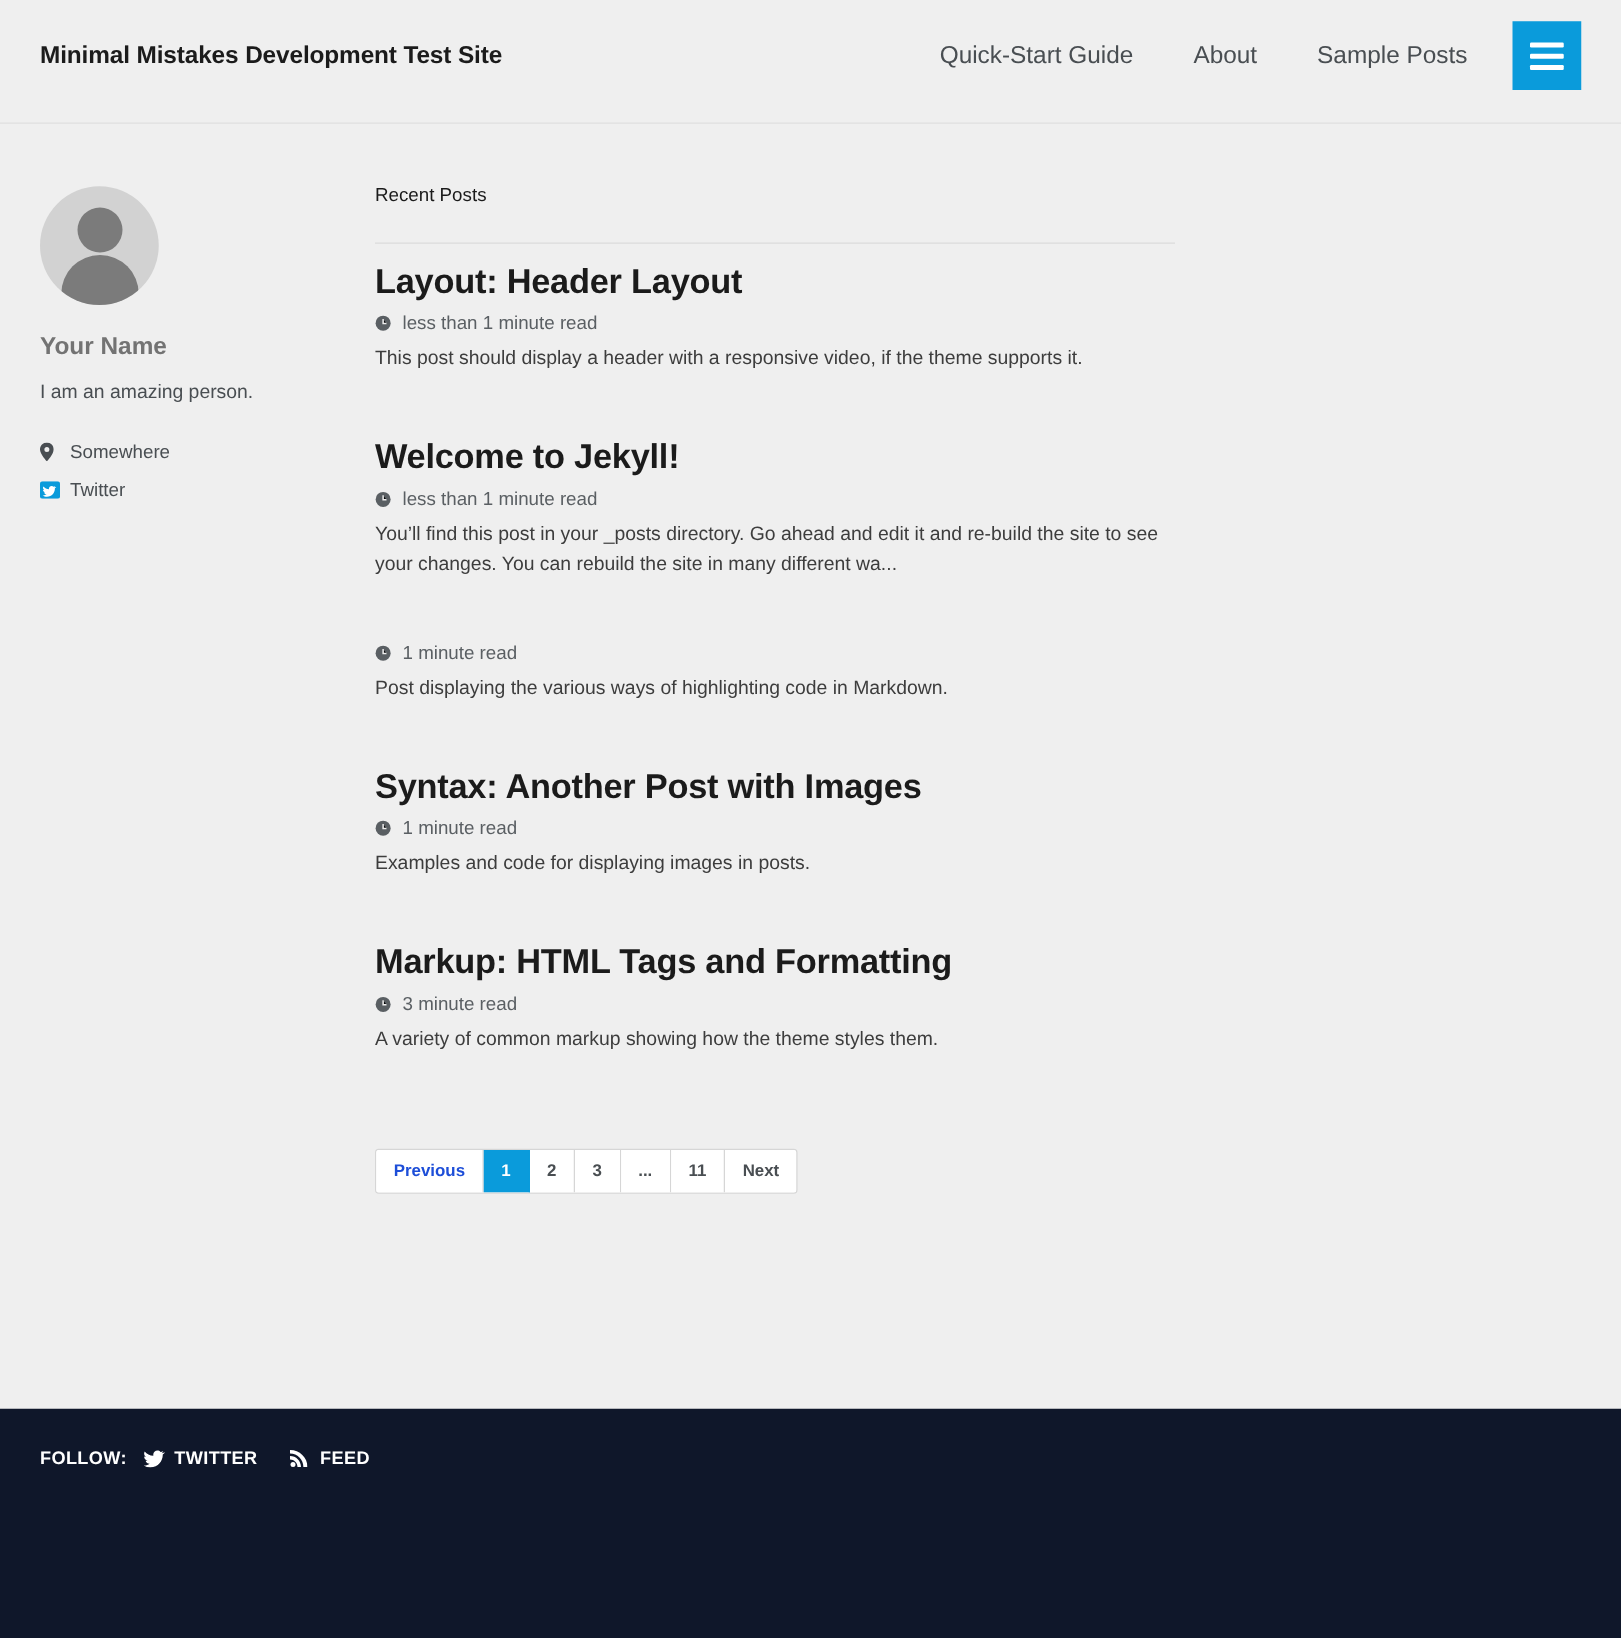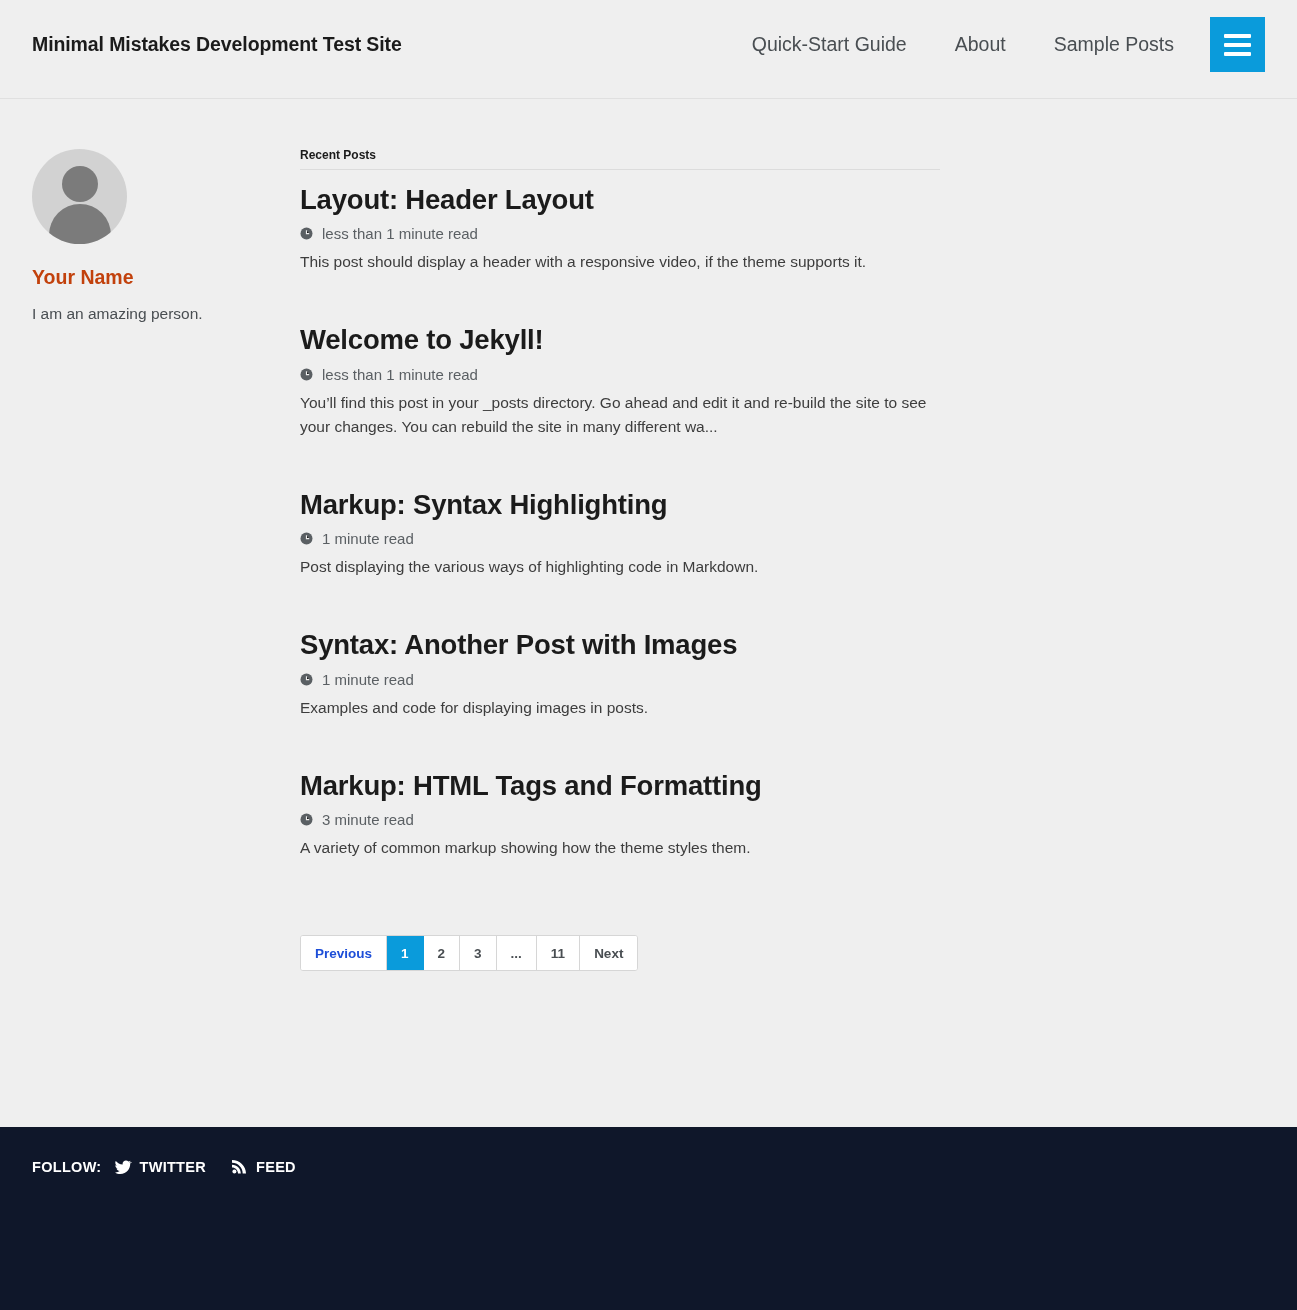--- a/index.html
+++ b/index.html
@@ -101,21 +101,21 @@
   .author-avatar .body {
     position: absolute;
     width: 62px; height: 44px;
     border-radius: 31px 31px 0 0;
     background: #7b7b7b;
     left: 16.5px; top: 55px;
   }
   .author-name {
     font-size: 19.5px;
     font-weight: bold;
-    color: #c2410c;
+    color: #737373;
     margin: 0 0 14px 0;
   }
   .author-bio {
     font-size: 15.5px;
     color: #494e52;
     margin: 0 0 28px 0;
     line-height: 1.4;
   }
   .author-urls { list-style: none; margin: 0; padding: 0; }
   .author-urls li {
@@ -130,25 +130,25 @@
   .ico { display: inline-block; width: 15px; text-align: center; line-height: 1; }
   .ico svg { display: block; }
 
   
   .main {
     flex: 1 1 auto;
     max-width: 640px;
     padding-left: 0;
   }
   .archive-title {
-    font-size: 12px;
-    font-weight: bold;
+    font-size: 15px;
+    font-weight: normal;
     color: #1b1b1b;
     margin: 0 0 14px 0;
-    padding-bottom: 7px;
+    padding-bottom: 29px;
     border-bottom: 1px solid #dcdcdc;
   }
   .post-item { margin-bottom: 50px; }
   .post-item:last-of-type { margin-bottom: 0; margin-top: 20px; }
   .post-title {
     font-size: 27.5px;
     font-weight: bold;
     color: #1b1b1b;
     margin: 0 0 9px 0;
     line-height: 1.18;
@@ -258,20 +258,39 @@
 
 <div class="page-wrap">
 
   <aside class="sidebar">
     <div class="author-avatar">
       <div class="head"></div>
       <div class="body"></div>
     </div>
     <h3 class="author-name">Your Name</h3>
     <p class="author-bio">I am an amazing person.</p>
+    <ul class="author-urls">
+      <li>
+        <span class="ico">
+          <svg width="11" height="15" viewBox="0 0 11 15">
+              <path fill="#494e52" d="M5.5 0C2.46 0 0 2.46 0 5.5C0 9.2 5.5 15 5.5 15S11 9.2 11 5.5C11 2.46 8.54 0 5.5 0ZM5.5 7.5A2 2 0 1 1 5.5 3.5A2 2 0 0 1 5.5 7.5Z"></path>
+            </svg>
+        </span>
+        <span>Somewhere</span>
+      </li>
+      <li>
+        <span class="ico">
+          <svg width="16" height="14" viewBox="0 0 16 14">
+              <rect width="16" height="14" rx="2" fill="#0a9bdb"></rect>
+              <path fill="#fff" d="M12.6 4.6c-.4.2-.8.3-1.2.4.4-.3.7-.7.8-1.1-.4.2-.9.4-1.3.5-.4-.4-1-.7-1.6-.7-1.2 0-2.2 1-2.2 2.2 0 .2 0 .3.1.5-1.8-.1-3.4-1-4.5-2.3-.2.3-.3.7-.3 1.1 0 .8.4 1.4 1 1.8-.3 0-.7-.1-1-.3 0 1 .8 1.9 1.8 2.1-.2.1-.4.1-.6.1h-.4c.3.9 1.1 1.5 2.1 1.5-.8.6-1.7.9-2.7.9h-.5c1 .6 2.2 1 3.4 1 4.1 0 6.4-3.4 6.4-6.4v-.3c.4-.3.8-.7 1.1-1.1z"></path>
+            </svg>
+        </span>
+        <a href="#">Twitter</a>
+      </li>
+    </ul>
   </aside>
 
   <main class="main">
     <h3 class="archive-title">Recent Posts</h3>
 
     <article class="post-item">
       <h2 class="post-title"><a href="#">Layout: Header Layout</a></h2>
       <p class="post-meta">
         <span class="ico">
           <svg width="13" height="13" viewBox="0 0 13 13">
@@ -292,21 +311,20 @@
               <circle cx="6.5" cy="6.5" r="6" fill="#5a5f63"></circle>
               <path stroke="#efefef" stroke-width="1.2" d="M6.5 3.2V6.7H9.2"></path>
             </svg>
         </span>
         <span>less than 1 minute read</span>
       </p>
       <p class="post-excerpt">You’ll find this post in your _posts directory. Go ahead and edit it and re-build the site to see your changes. You can rebuild the site in many different wa...</p>
     </article>
 
     <article class="post-item">
-      <h2 class="post-title"><a href="#">Markup: Syntax Highlighting</a></h2>
       <p class="post-meta">
         <span class="ico">
           <svg width="13" height="13" viewBox="0 0 13 13">
               <circle cx="6.5" cy="6.5" r="6" fill="#5a5f63"></circle>
               <path stroke="#efefef" stroke-width="1.2" d="M6.5 3.2V6.7H9.2"></path>
             </svg>
         </span>
         <span>1 minute read</span>
       </p>
       <p class="post-excerpt">Post displaying the various ways of highlighting code in Markdown.</p>

